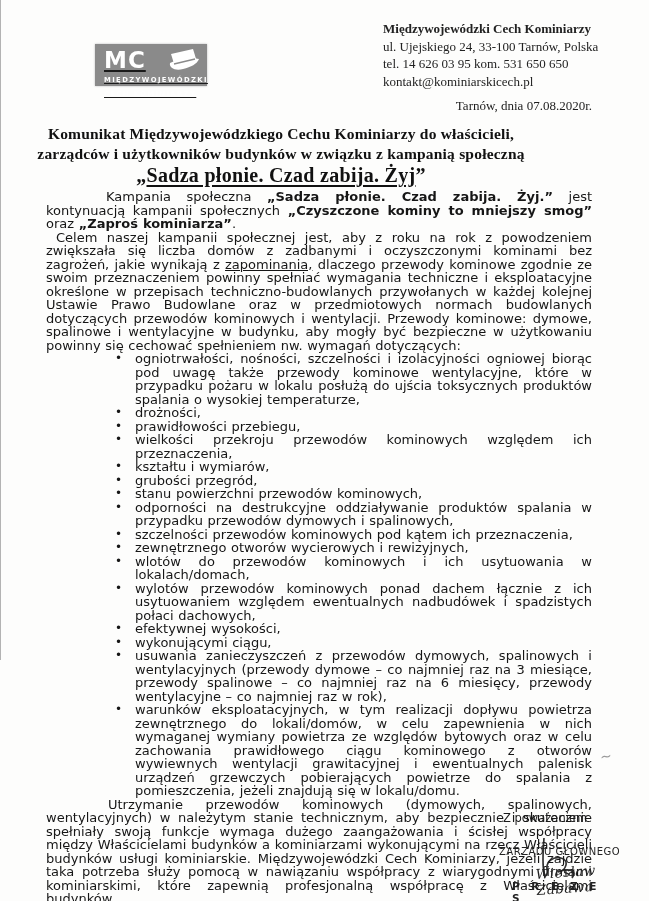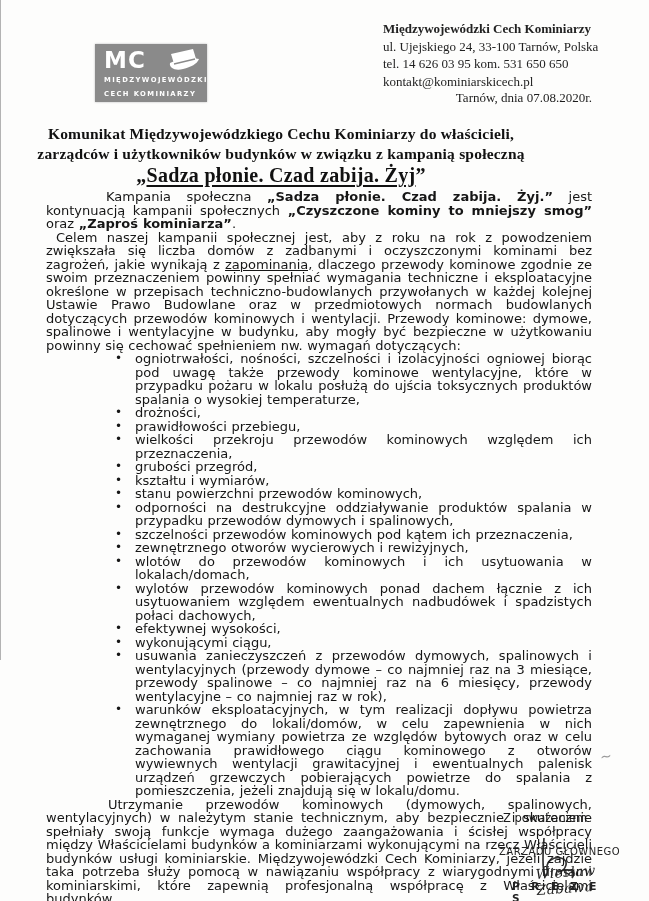--- a/index.html
+++ b/index.html
@@ -4,29 +4,29 @@
 <style>
   * { margin:0; padding:0; box-sizing:border-box; }
   body { width:649px; height:901px; background:#e8e8e8; font-family:"DejaVu Sans",sans-serif; }
   .page { position:relative; width:649px; height:901px; background:#fdfdfc; overflow:hidden; color:#1a1a1a; }
 
   
   .edge-line { position:absolute; left:0; top:0; width:1px; height:660px; background:#b3b3b3; }
   .tilde-artifact { position:absolute; left:600px; top:748px; color:#9a9a9a; font-size:14px; transform:rotate(-8deg); }
 
   
-  .logo { position:absolute; left:95px; top:44px; width:112px; height:58px; background:#8a8a8a; box-shadow:0 0 2px #bbb; padding:4px 0 0 9px; }
+  .logo { position:absolute; left:95px; top:44px; width:112px; height:42px; background:#8a8a8a; box-shadow:0 0 2px #bbb; padding:4px 0 0 9px;text-decoration:underline; }
   .logo .mc { color:#fff; font-weight:bold; font-size:23px; letter-spacing:1px; line-height:24px; font-family:"DejaVu Sans",sans-serif; }
   .logo .hat { position:absolute; right:6px; top:4px; }
   .logo .sub { color:#fefefe; font-size:6.8px; letter-spacing:1.4px; line-height:11px; margin-top:3px; font-weight:bold; text-transform:uppercase; }
 
   .org-block { position:absolute; left:383px; top:20px; font-family:"Liberation Serif","DejaVu Serif",serif; font-size:13px; line-height:17.5px; color:#222; }
   .org-block .org-name { font-weight:bold; }
 
-  .date-line { position:absolute; top:90px; right:57px; font-family:"Liberation Serif","DejaVu Serif",serif; font-size:13px; color:#1c1c1c; }
+  .date-line { position:absolute; top:98px; right:57px; font-family:"Liberation Serif","DejaVu Serif",serif; font-size:13px; color:#1c1c1c; }
 
   
   .title-block { position:absolute; left:0; top:124px; width:562px; text-align:center; font-family:"Liberation Serif","DejaVu Serif",serif; color:#111; }
   .title-l12 { font-weight:bold; font-size:15.5px; line-height:19.5px; letter-spacing:.2px; }
   .title-l3 { font-weight:bold; font-size:20px; margin-top:1px; letter-spacing:.3px; }
   .title-l3 .underlined { text-decoration:underline; text-decoration-thickness:2px; text-underline-offset:3px; }
 
   
   .body-text { position:absolute; left:46px; top:190px; width:546px; font-size:13px; line-height:13.5px; text-align:justify; color:#161616; word-spacing:.5px; }
   .para1 { text-indent:60px; }
@@ -83,22 +83,22 @@
   </div>
 
   <div class="body-text">
     <p class="para1"><span>Kampania społeczna </span><span class="seg-b">„Sadza płonie. Czad zabija. Żyj.”</span><span> jest kontynuacją kampanii społecznych </span><span class="seg-b">„Czyszczone kominy to mniejszy smog”</span><span> oraz </span><span class="seg-b">„Zaproś kominiarza”</span><span>.</span></p>
     <p class="para2"><span>Celem naszej kampanii społecznej jest, aby z roku na rok z powodzeniem zwiększała się liczba domów z zadbanymi i oczyszczonymi kominami bez zagrożeń, jakie wynikają z </span><span class="seg-u">zapominania,</span><span> dlaczego przewody kominowe zgodnie ze swoim przeznaczeniem powinny spełniać wymagania techniczne i eksploatacyjne określone w przepisach techniczno-budowlanych przywołanych w każdej kolejnej Ustawie Prawo Budowlane oraz w przedmiotowych normach budowlanych dotyczących przewodów kominowych i wentylacji. Przewody kominowe: dymowe, spalinowe i wentylacyjne w budynku, aby mogły być bezpieczne w użytkowaniu powinny się cechować spełnieniem nw. wymagań dotyczących:</span></p>
     <ul class="bullet-list">
         <li>ogniotrwałości, nośności, szczelności i izolacyjności ogniowej biorąc pod uwagę także przewody kominowe wentylacyjne, które w przypadku pożaru w lokalu posłużą do ujścia toksycznych produktów spalania o wysokiej temperaturze,</li>
         <li>drożności,</li>
         <li>prawidłowości przebiegu,</li>
         <li>wielkości przekroju przewodów kominowych względem ich przeznaczenia,</li>
+        <li>kształtu i wymiarów,</li>
         <li>grubości przegród,</li>
-        <li>kształtu i wymiarów,</li>
         <li>stanu powierzchni przewodów kominowych,</li>
         <li>odporności na destrukcyjne oddziaływanie produktów spalania w przypadku przewodów dymowych i spalinowych,</li>
         <li>szczelności przewodów kominowych pod kątem ich przeznaczenia,</li>
         <li>zewnętrznego otworów wycierowych i rewizyjnych,</li>
         <li>wlotów do przewodów kominowych i ich usytuowania w lokalach/domach,</li>
         <li>wylotów przewodów kominowych ponad dachem łącznie z ich usytuowaniem względem ewentualnych nadbudówek i spadzistych połaci dachowych,</li>
         <li>efektywnej wysokości,</li>
         <li>wykonującymi ciągu,</li>
         <li>usuwania zanieczyszczeń z przewodów dymowych, spalinowych i wentylacyjnych (przewody dymowe – co najmniej raz na 3 miesiące, przewody spalinowe – co najmniej raz na 6 miesięcy, przewody wentylacyjne – co najmniej raz w rok),</li>
         <li>warunków eksploatacyjnych, w tym realizacji dopływu powietrza zewnętrznego do lokali/domów, w celu zapewnienia w nich wymaganej wymiany powietrza ze względów bytowych oraz w celu zachowania prawidłowego ciągu kominowego z otworów wywiewnych wentylacji grawitacyjnej i ewentualnych palenisk urządzeń grzewczych pobierających powietrze do spalania z pomieszczenia, jeżeli znajdują się w lokalu/domu.</li>

